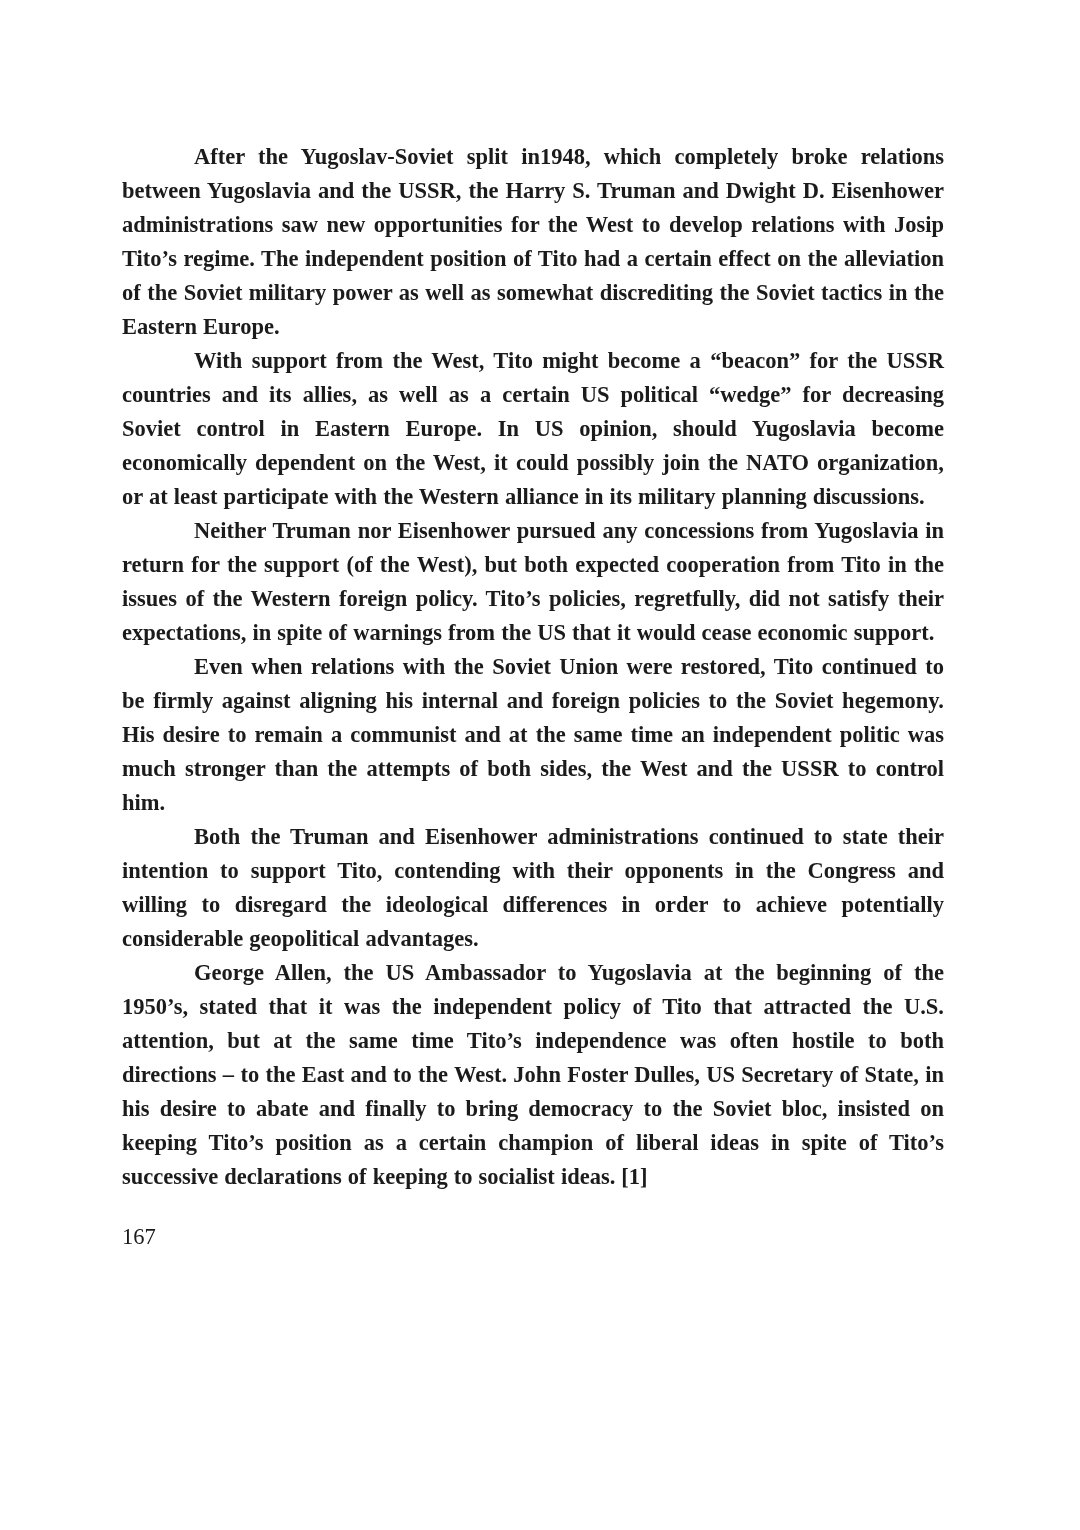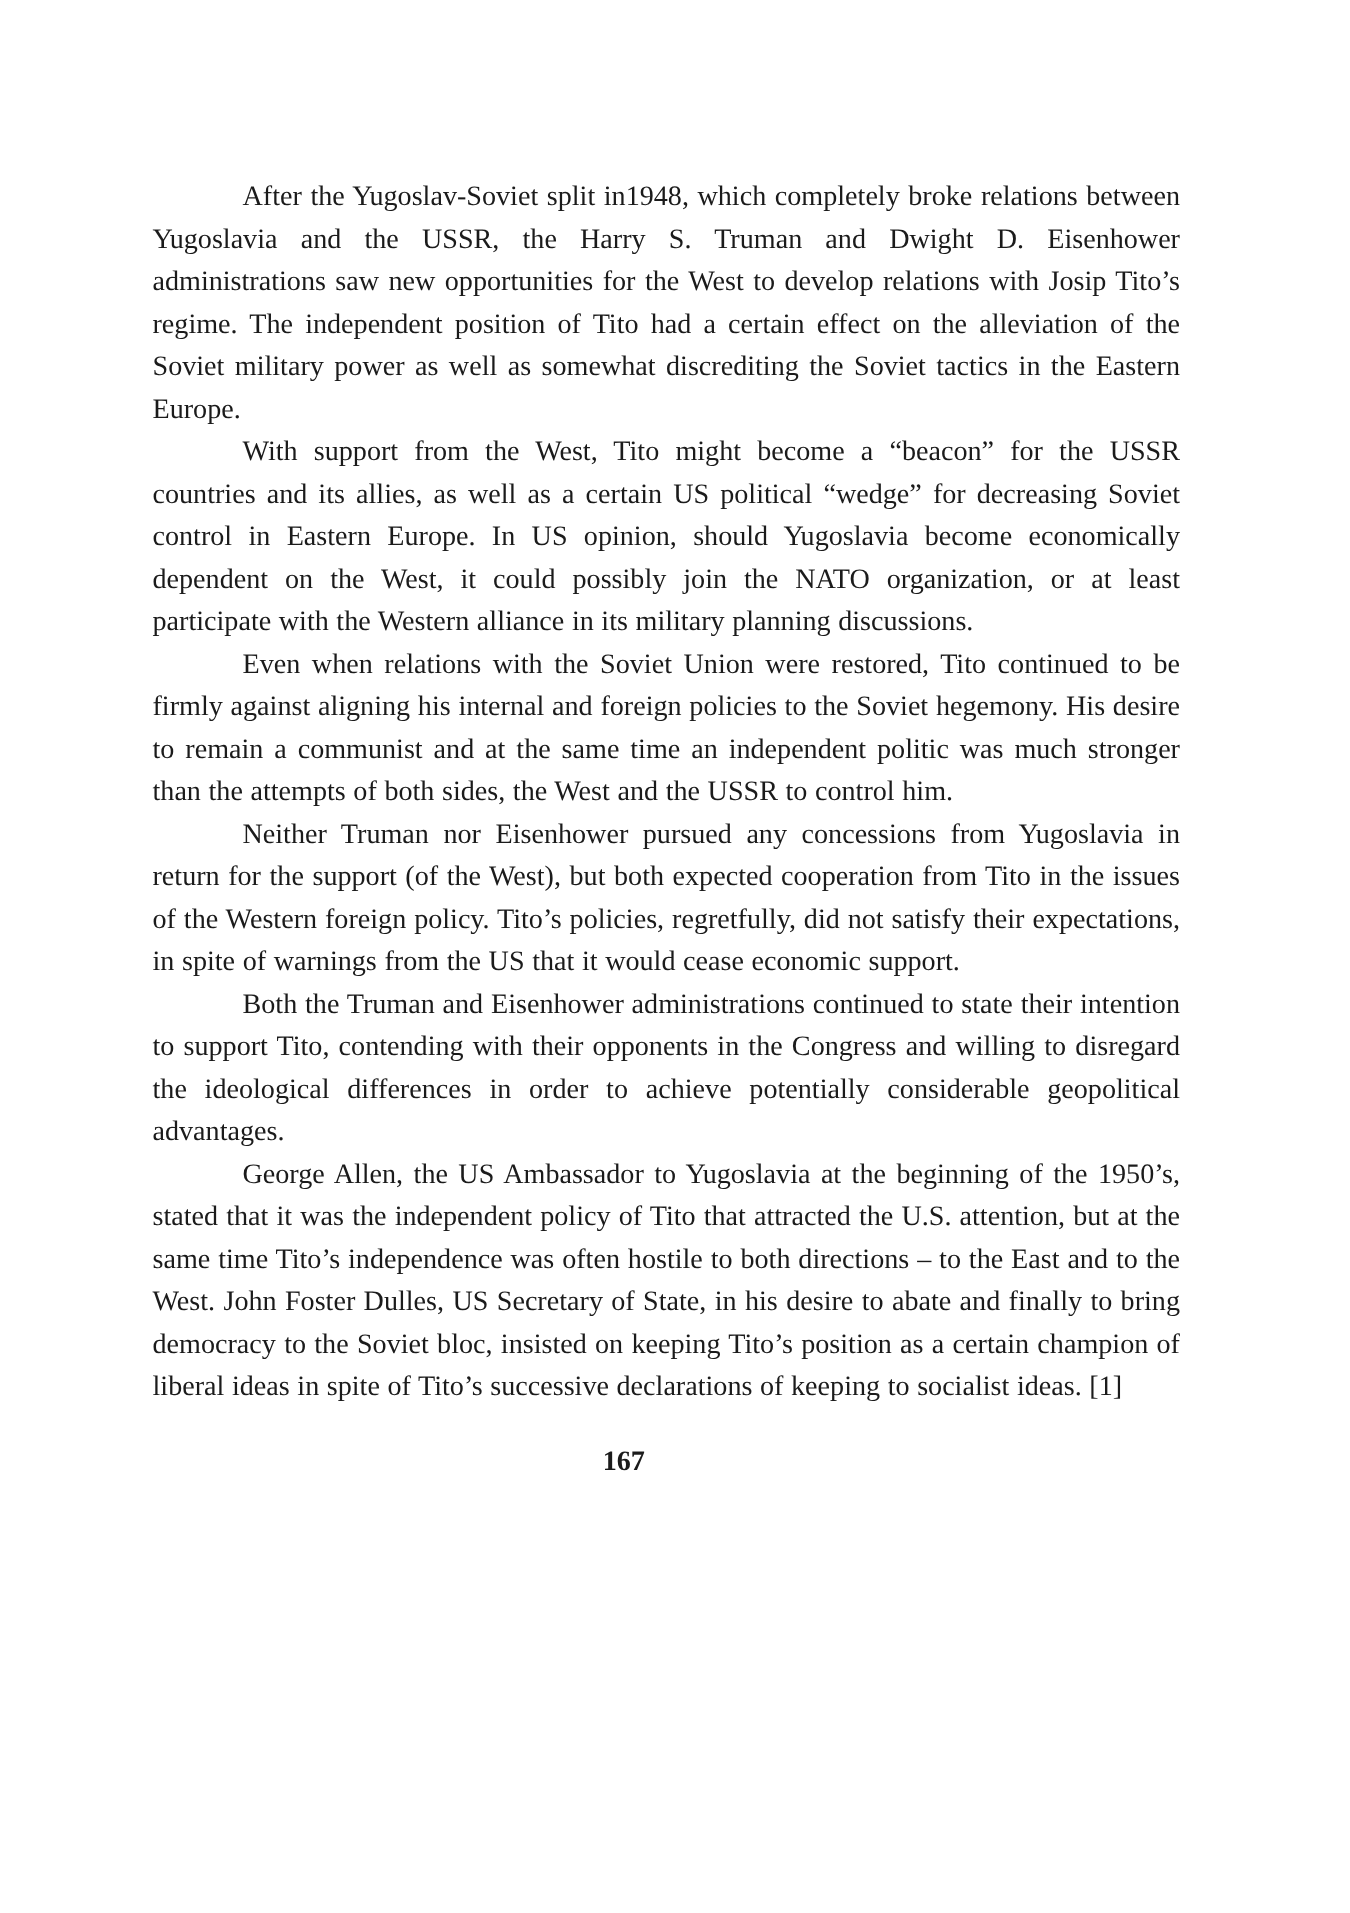--- a/index.html
+++ b/index.html
@@ -17,35 +17,35 @@
     font-family: "Liberation Serif", serif;
     font-size: 22.5px;
     line-height: 34px;
     color: #1b1b1b;
   }
   .body-text p {
     margin: 0;
     text-align: justify;
     text-indent: 72px;
     word-spacing: 0.02em;
+    font-weight: bold;
   }
   .page-number {
     margin-top: 26px;
-    text-align: center;
+    text-align: left;
     padding-right: 68px;
     font-size: 22.5px;
-    font-weight: bold;
   }
 </style>
 </head>
 <body>
 
 <div class="page">
   <div class="body-text">
     <p>After the Yugoslav-Soviet split in1948, which completely broke relations between Yugoslavia and the USSR, the Harry S. Truman and Dwight D. Eisenhower administrations saw new opportunities for the West to develop relations with Josip Tito’s regime. The independent position of Tito had a certain effect on the alleviation of the Soviet military power as well as somewhat discrediting the Soviet tactics in the Eastern Europe.</p>
     <p>With support from the West, Tito might become a “beacon” for the USSR countries and its allies, as well as a certain US political “wedge” for decreasing Soviet control in Eastern Europe. In US opinion, should Yugoslavia become economically dependent on the West, it could possibly join the NATO organization, or at least participate with the Western alliance in its military planning discussions.</p>
+    <p>Neither Truman nor Eisenhower pursued any concessions from Yugoslavia in return for the support (of the West), but both expected cooperation from Tito in the issues of the Western foreign policy.  Tito’s policies, regretfully, did not satisfy their expectations, in spite of warnings from the US that it would cease economic support.</p>
     <p>Even when relations with the Soviet Union were restored, Tito continued to be firmly against aligning his internal and foreign policies to the Soviet hegemony. His desire to remain a communist and at the same time an independent politic was much stronger than the attempts of both sides, the West and the USSR to control him.</p>
-    <p>Neither Truman nor Eisenhower pursued any concessions from Yugoslavia in return for the support (of the West), but both expected cooperation from Tito in the issues of the Western foreign policy.  Tito’s policies, regretfully, did not satisfy their expectations, in spite of warnings from the US that it would cease economic support.</p>
     <p>Both the Truman and Eisenhower administrations continued to state their intention to support Tito, contending with their opponents in the Congress and willing to disregard the ideological differences in order to achieve potentially considerable geopolitical advantages.</p>
     <p>George Allen, the US Ambassador to Yugoslavia at the beginning of the 1950’s, stated that it was the independent policy of Tito that attracted the U.S. attention, but at the same time Tito’s independence was often hostile to both directions – to the East and to the West. John Foster Dulles, US Secretary of State, in his desire to abate and finally to bring democracy to the Soviet bloc, insisted on keeping Tito’s position as a certain champion of liberal ideas in spite of Tito’s successive declarations of keeping to socialist ideas. [1]</p>
   </div>
   <div class="page-number">167</div>
 </div>
 
 </body></html>

